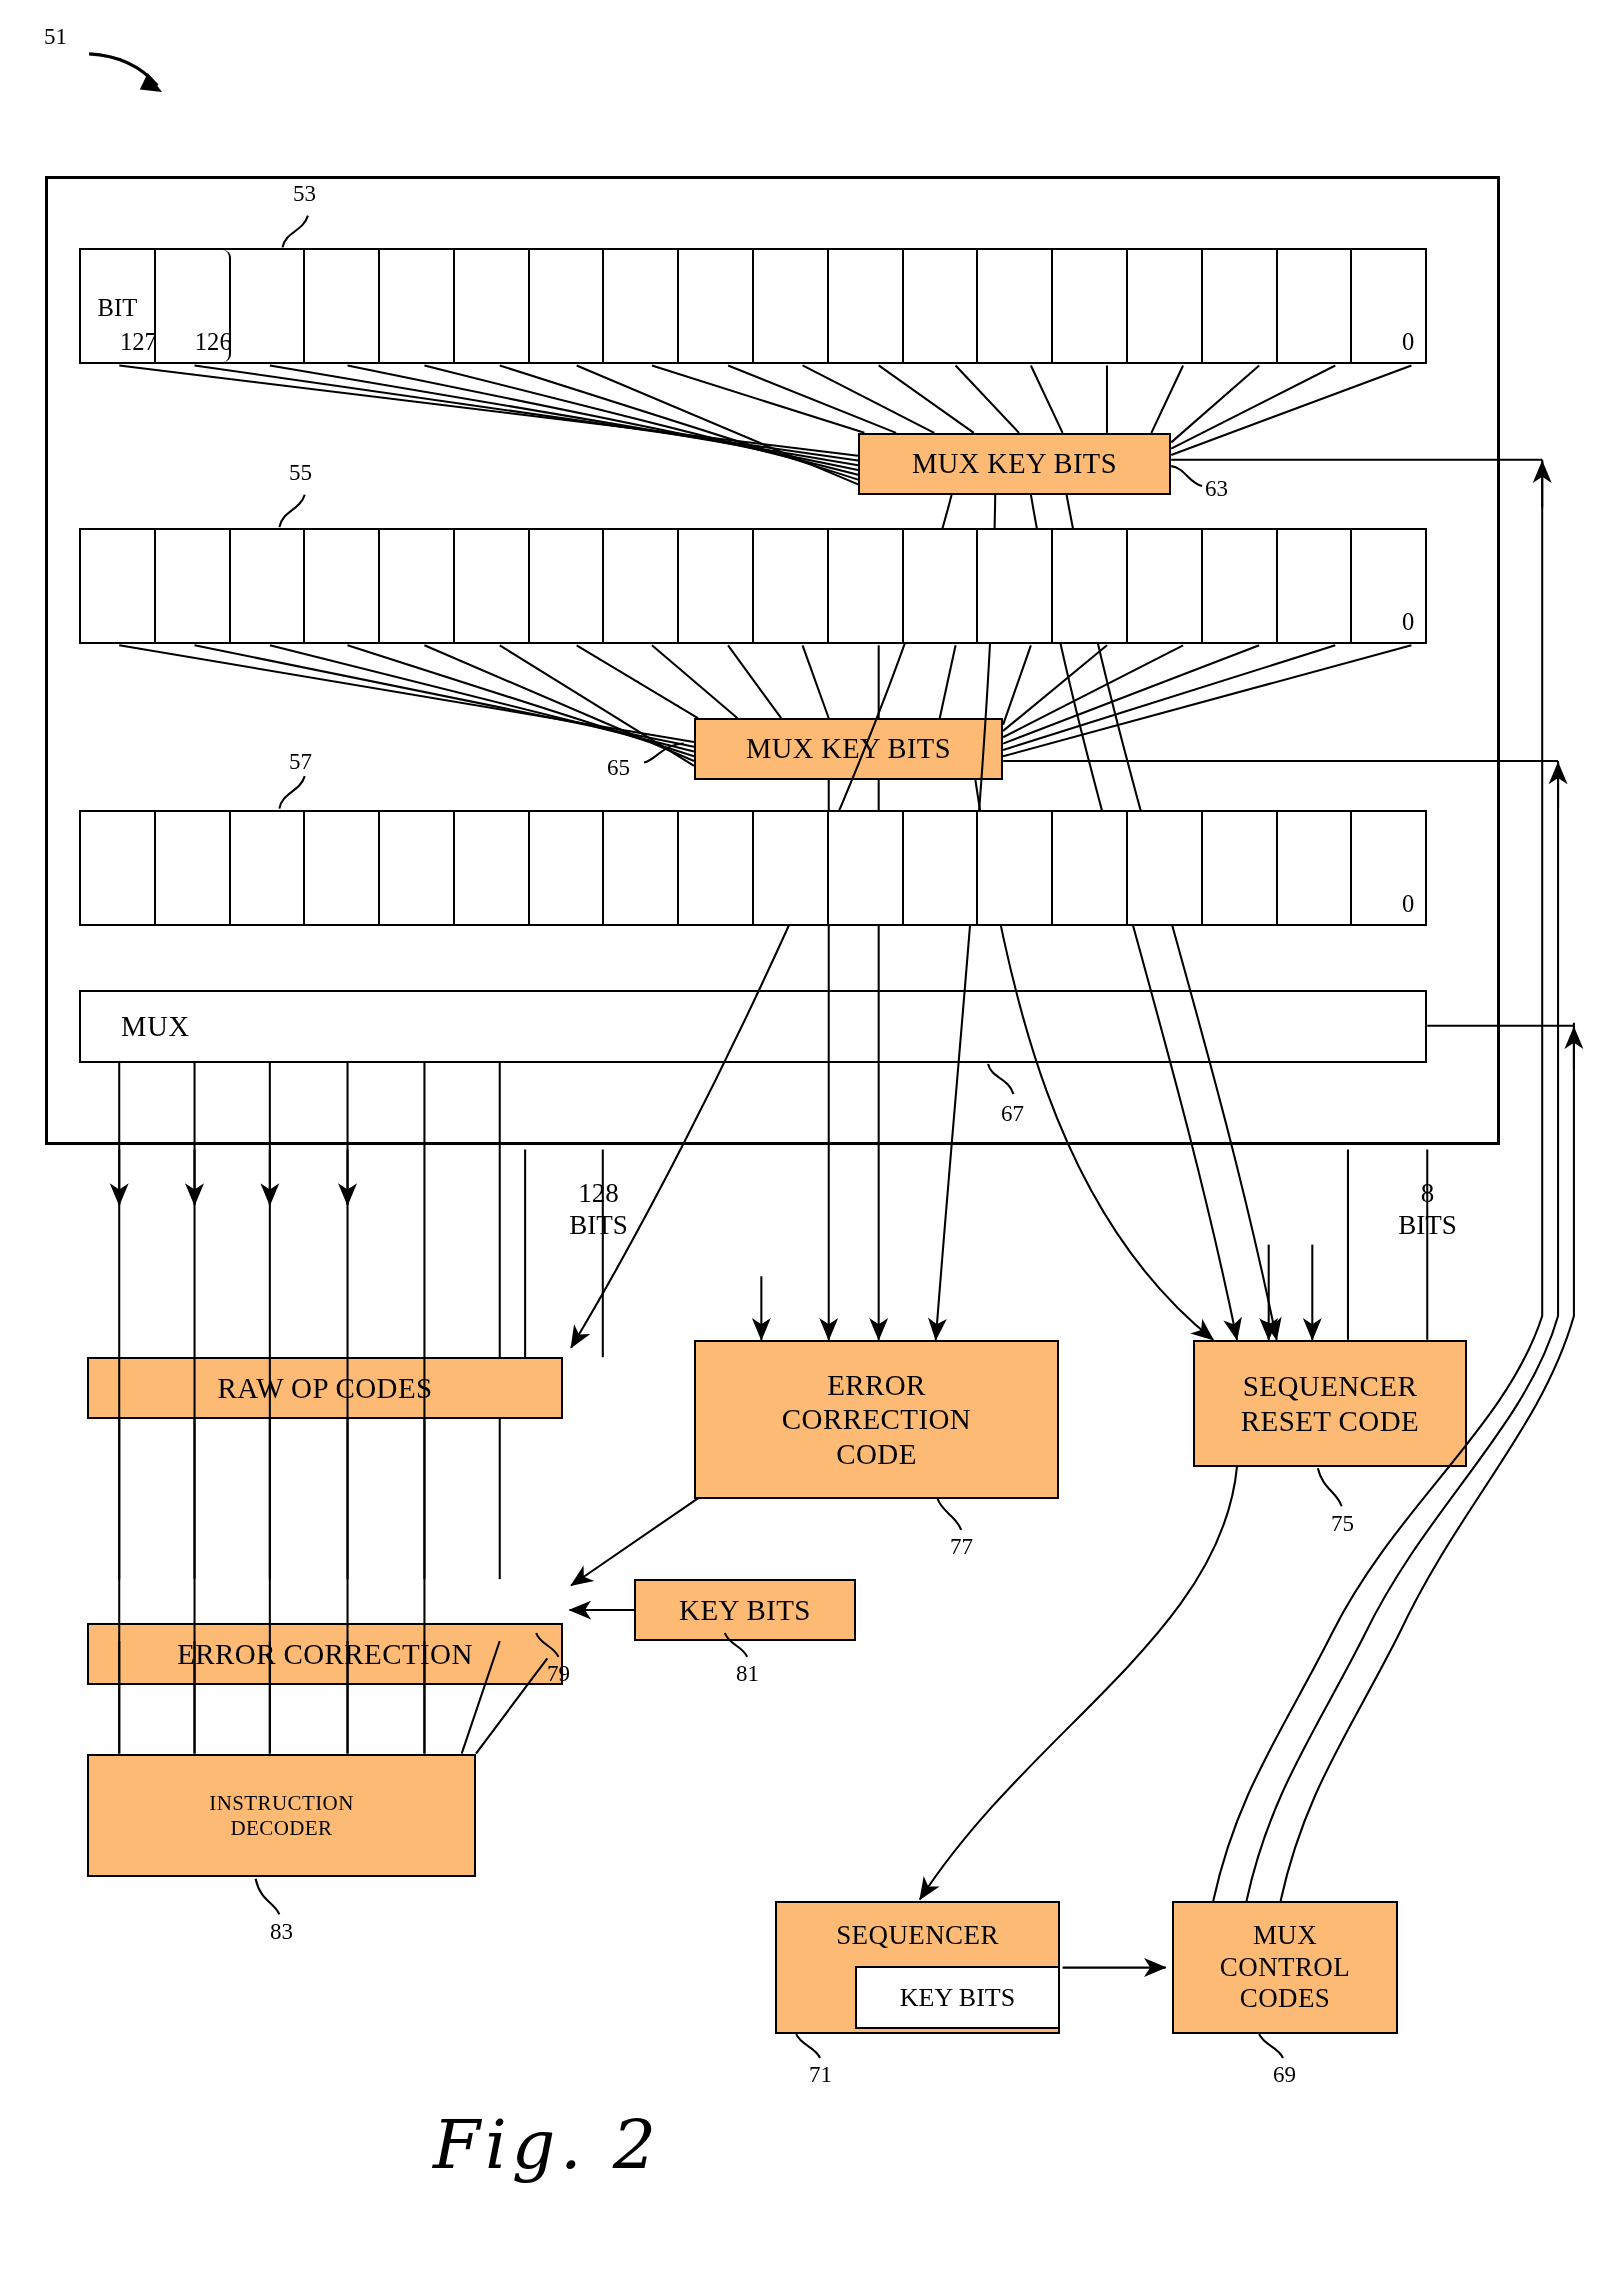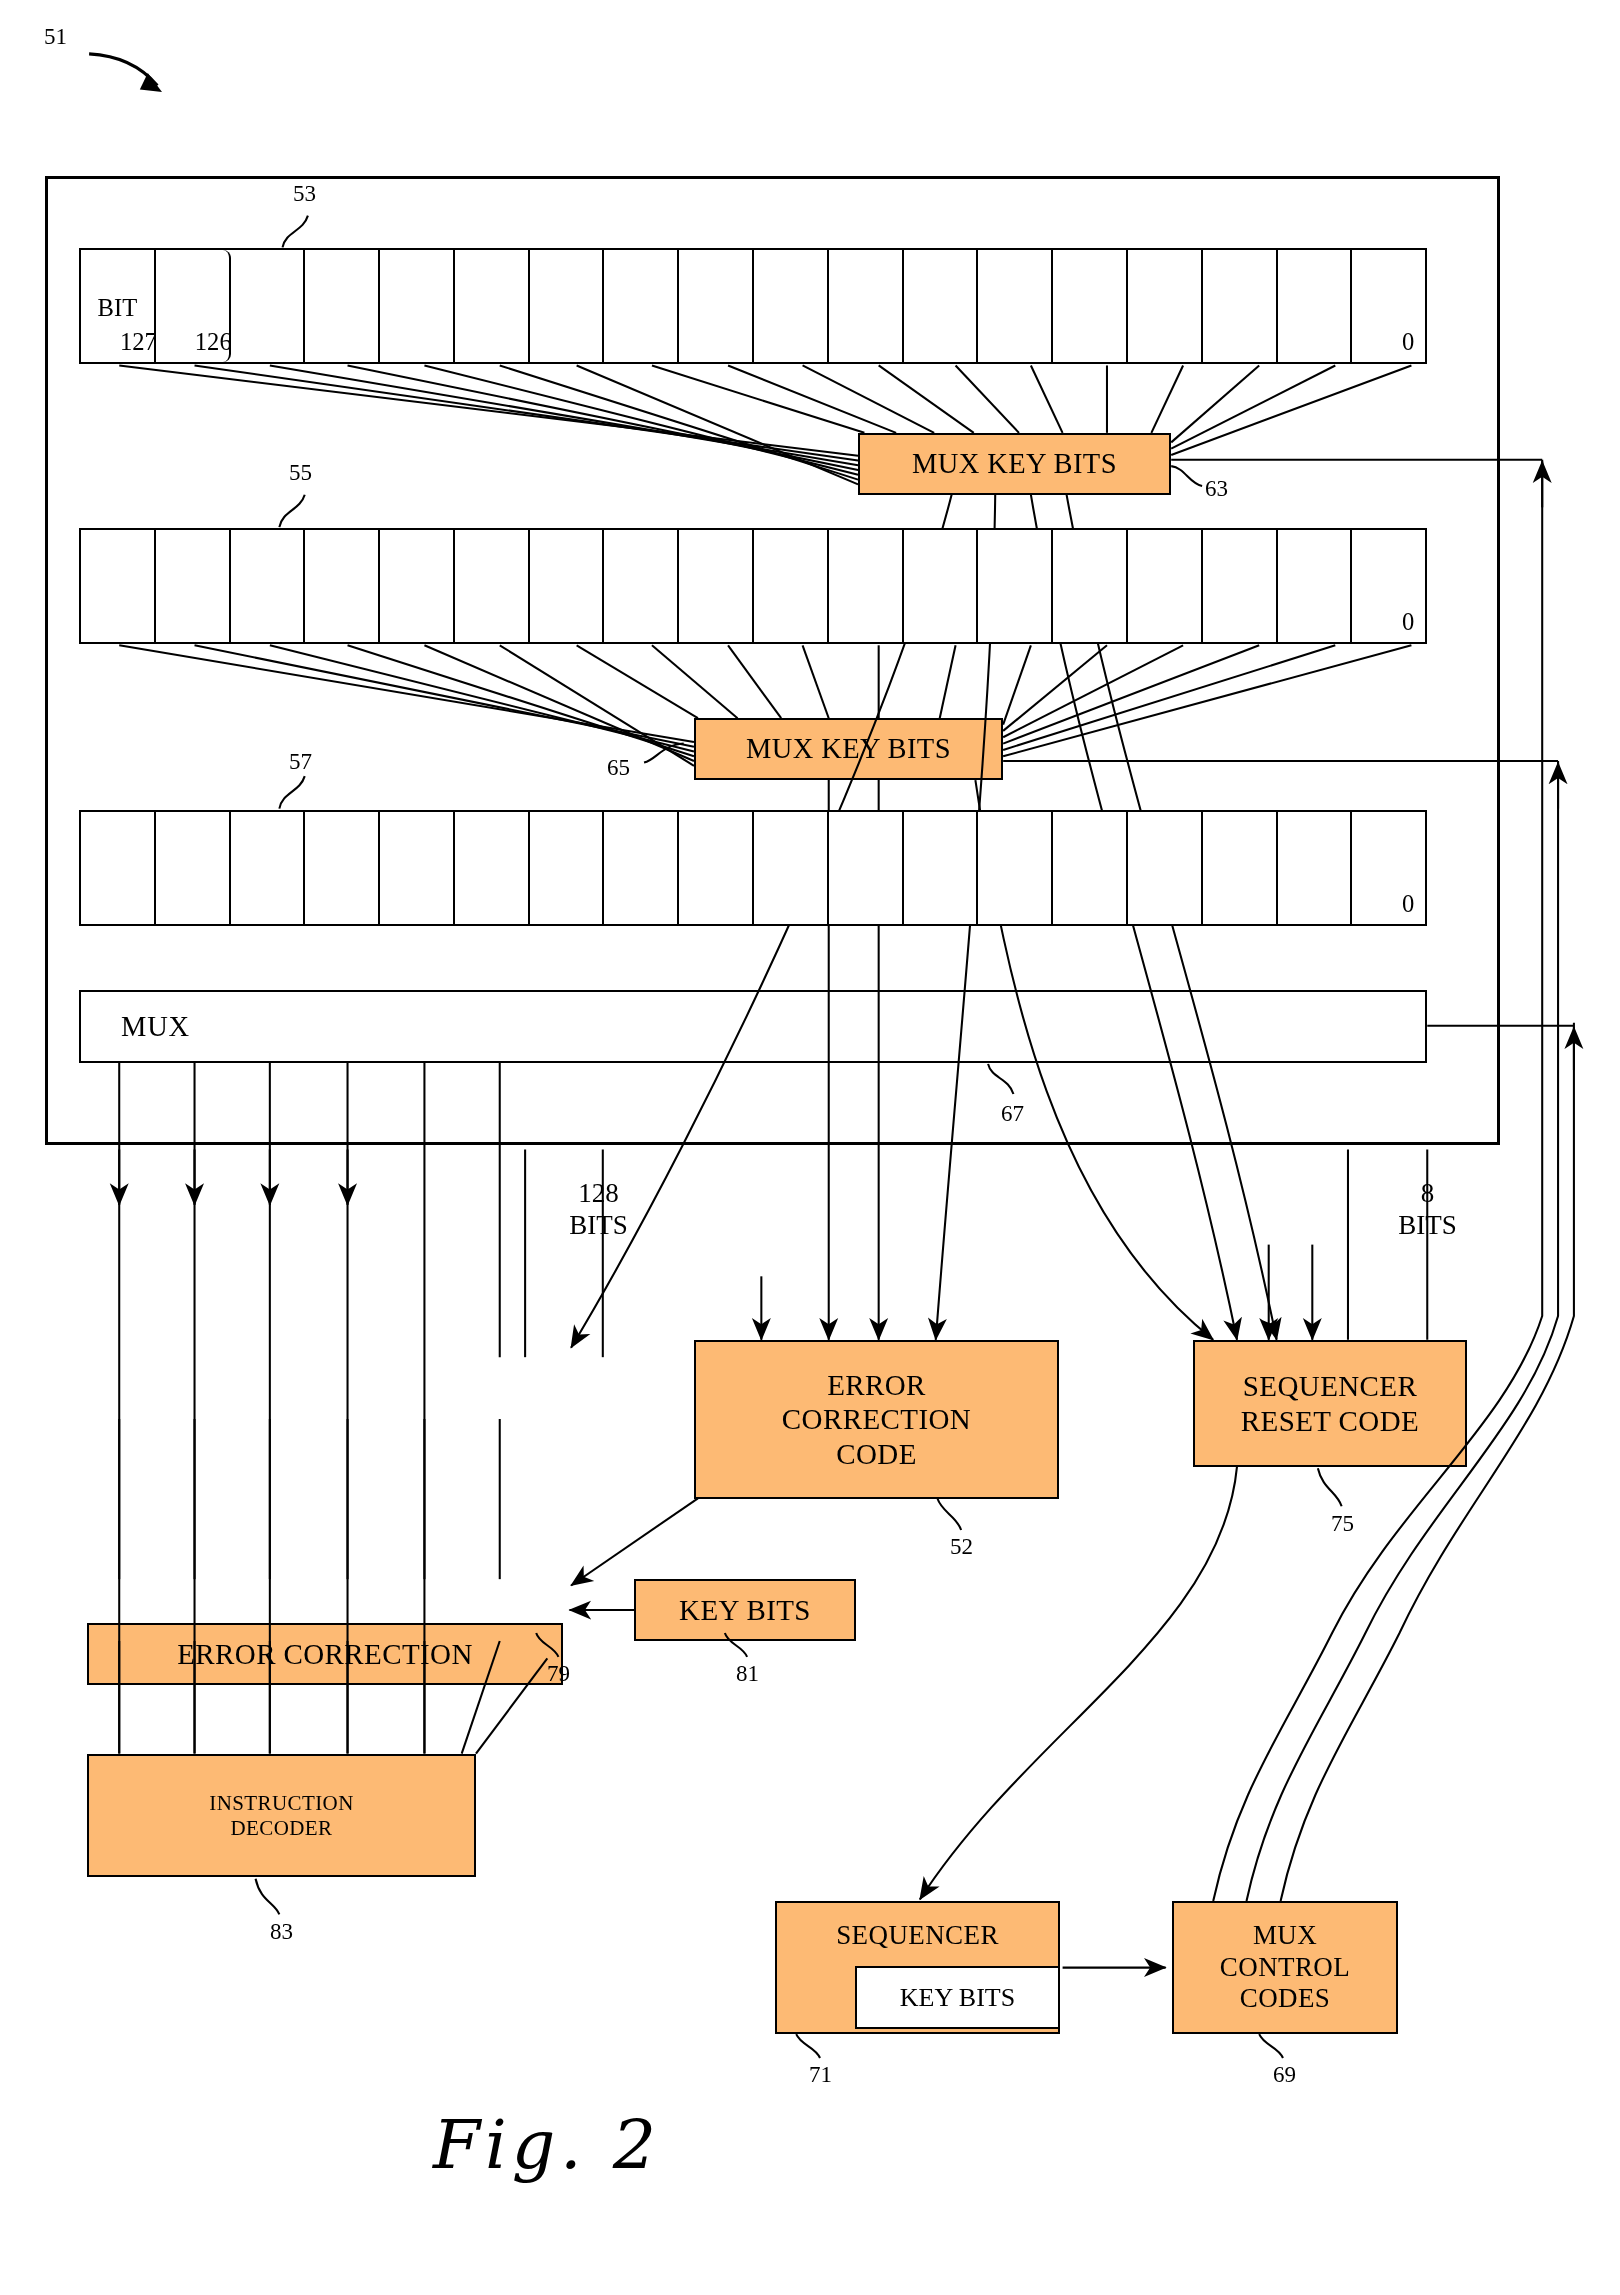--- a/index.html
+++ b/index.html
@@ -160,27 +160,30 @@
 
   <div class="plain" style="left:547px;top:1178px;width:103px;">
     <div>128</div>
     <div>BITS</div>
   </div>
   <div class="plain" style="left:1376px;top:1178px;width:103px;">
     <div>8</div>
     <div>BITS</div>
   </div>
 
+  <div class="box" style="left:87px;top:1357px;width:476px;height:62px;font-size:29px;">
+    <span>RAW OP CODES</span>
+  </div>
 
   <div class="box" style="left:694px;top:1340px;width:365px;height:159px;font-size:29px;flex-direction:column;">
     <span>ERROR</span>
     <span>CORRECTION</span>
     <span>CODE</span>
   </div>
-  <div class="ref" style="left:950px;top:1534px;">52</div>
+  <div class="ref" style="left:950px;top:1534px;">77</div>
 
   <div class="box" style="left:1193px;top:1340px;width:274px;height:127px;font-size:29px;flex-direction:column;">
     <span>SEQUENCER</span>
     <span>RESET CODE</span>
   </div>
   <div class="ref" style="left:1331px;top:1511px;">75</div>
 
   <div class="box" style="left:87px;top:1579px;width:476px;height:62px;font-size:29px;margin-top:44px;">
     <span>ERROR CORRECTION</span>
   </div>

